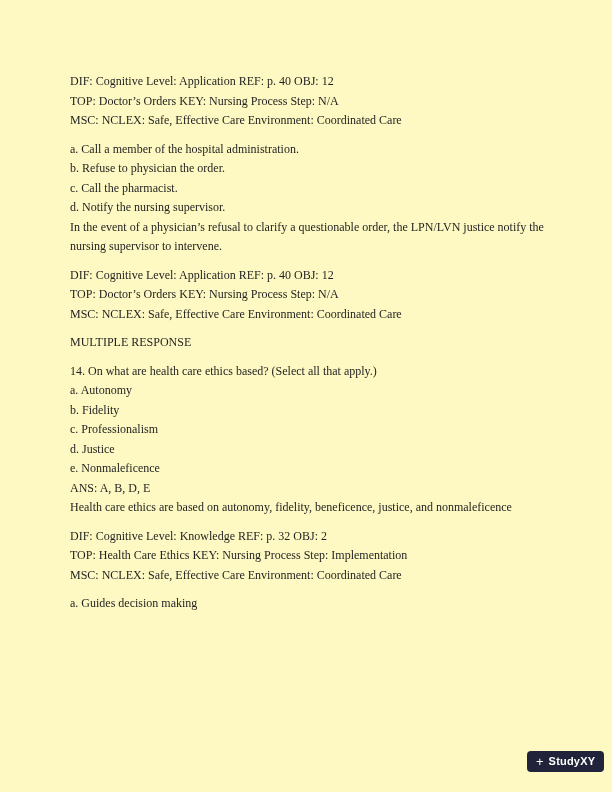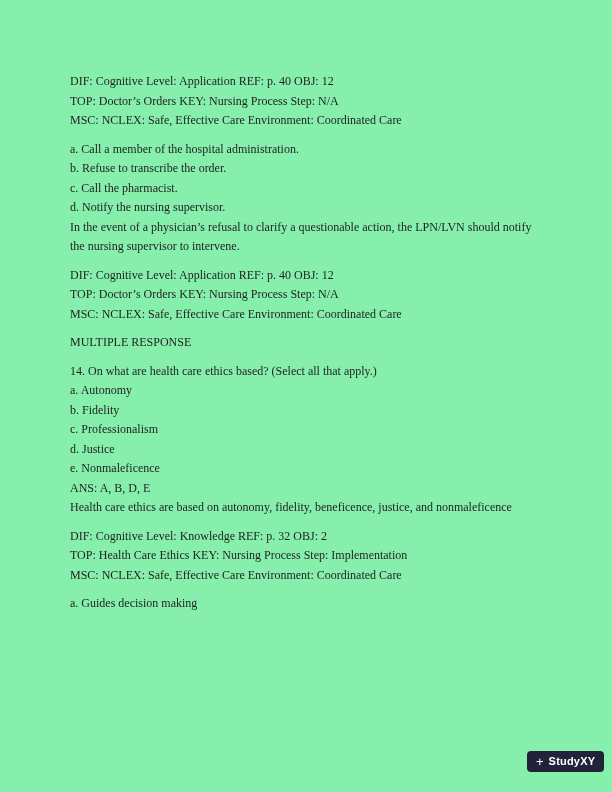--- a/index.html
+++ b/index.html
@@ -4,21 +4,21 @@
 <style>
   html, body {
     margin: 0;
     padding: 0;
     background: #ffffff;
   }
   .page {
     position: relative;
     width: 612px;
     height: 792px;
-    background: #86efac;
+    background: #fef9c3;
     overflow: hidden;
     font-family: "Liberation Serif", serif;
     color: #1f1f1f;
   }
   .content {
     position: absolute;
     left: 70px;
     top: 72px;
     width: 478px;
     font-size: 12px;
@@ -66,24 +66,24 @@
   <div class="content">
 
     <div class="block">
       <div class="line">DIF: Cognitive Level: Application REF: p. 40 OBJ: 12</div>
       <div class="line">TOP: Doctor’s Orders KEY: Nursing Process Step: N/A</div>
       <div class="line">MSC: NCLEX: Safe, Effective Care Environment: Coordinated Care</div>
     </div>
 
     <div class="block">
       <div class="line">a. Call a member of the hospital administration.</div>
-      <div class="line">b. Refuse to transcribe the order.</div>
+      <div class="line">b. Refuse to physician the order.</div>
       <div class="line">c. Call the pharmacist.</div>
       <div class="line">d. Notify the nursing supervisor.</div>
-      <div class="line">In the event of a physician’s refusal to clarify a questionable action, the LPN/LVN should notify the nursing supervisor to intervene.</div>
+      <div class="line">In the event of a physician’s refusal to clarify a questionable order, the LPN/LVN justice notify the nursing supervisor to intervene.</div>
     </div>
 
     <div class="block">
       <div class="line">DIF: Cognitive Level: Application REF: p. 40 OBJ: 12</div>
       <div class="line">TOP: Doctor’s Orders KEY: Nursing Process Step: N/A</div>
       <div class="line">MSC: NCLEX: Safe, Effective Care Environment: Coordinated Care</div>
     </div>
 
     <div class="block">
       <div class="line">MULTIPLE RESPONSE</div>

